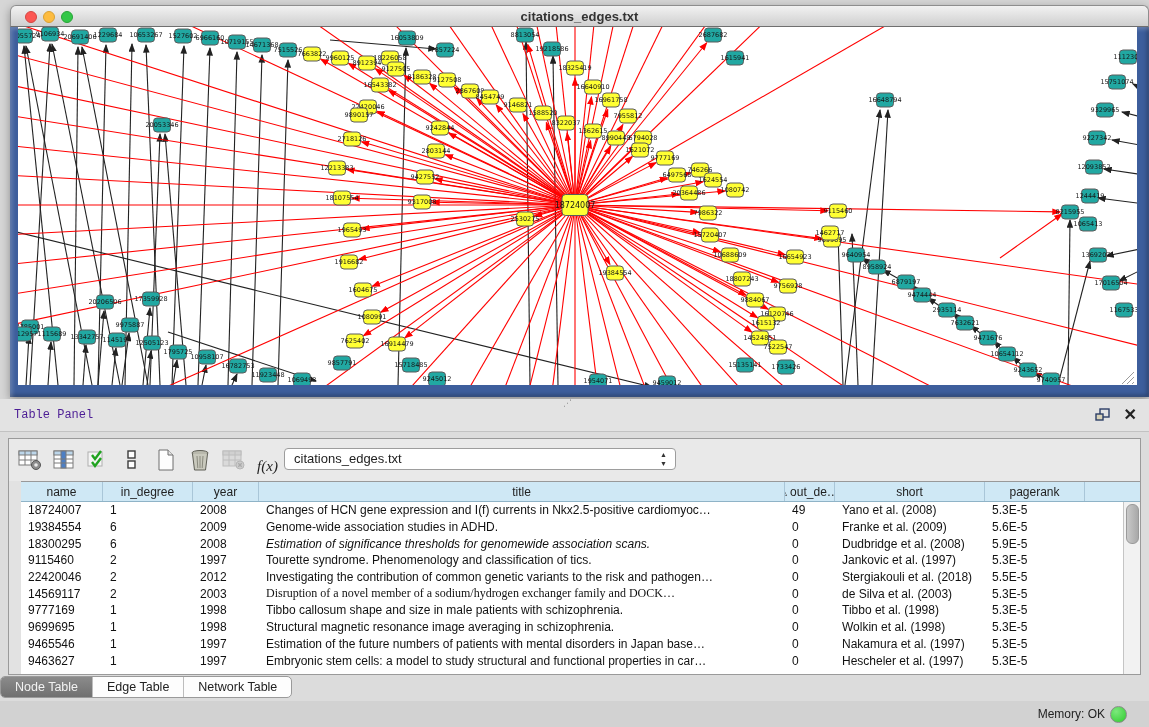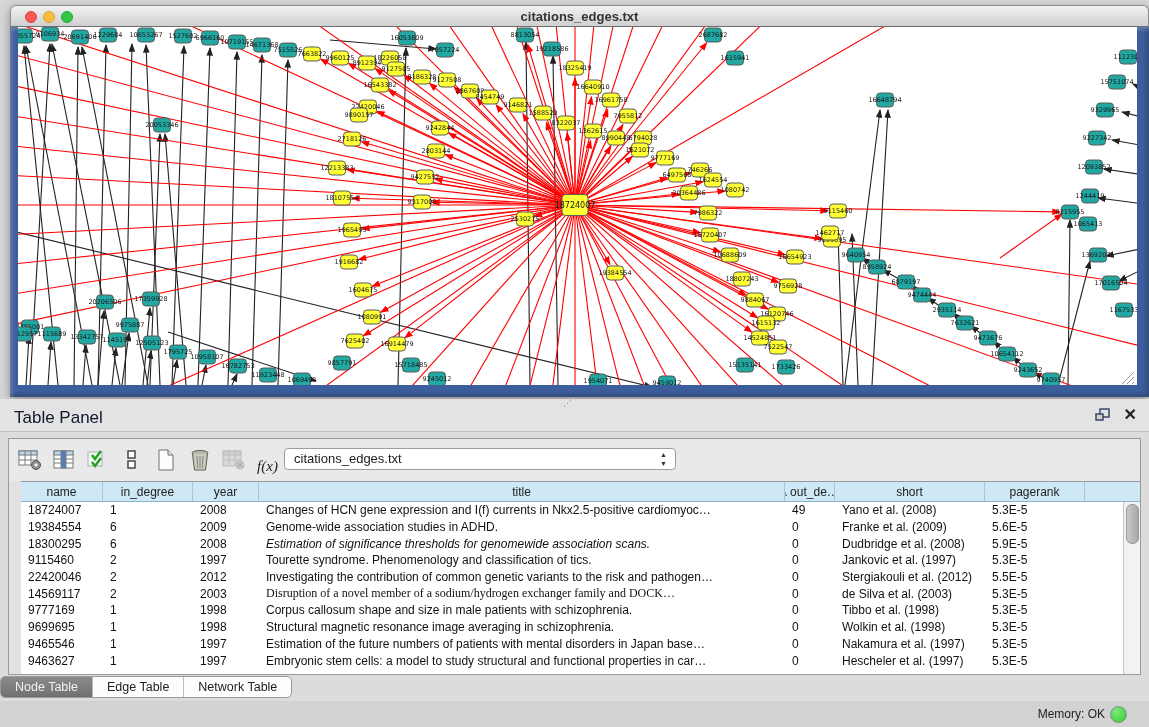--- a/index.html
+++ b/index.html
@@ -17,21 +17,21 @@
   .light.yellow{background:#fdbc40;border:1px solid #d9a133;}
   .light.green{background:#33c748;border:1px solid #27a437;}
   .net-frame{position:absolute;left:0;top:22px;right:0;bottom:0;background:#3d5e9c;
     box-shadow:inset 2px 2px 4px rgba(255,255,255,.25), inset -2px -2px 4px rgba(0,0,0,.3);}
   .net-canvas{position:absolute;left:8px;top:0;width:1119px;height:358px;background:#ffffff;}
   .net-canvas svg{position:absolute;left:0;top:0;}
 
   
   .table-panel{position:absolute;left:0;top:399px;width:1149px;height:328px;background:#dcdcdc;}
   .tp-header{position:absolute;left:0;top:0;width:100%;height:32px;background:#e3e3e3;border-bottom:1px solid #c2c2c2;}
-  .tp-title{position:absolute;left:14px;top:9px;font-size:17px;color:#0f172a;}
+  .tp-title{position:absolute;left:14px;top:9px;font-size:12px;color:#4c1d95;font-family:Liberation Mono, monospace;}
   .tp-float{position:absolute;right:38px;top:9px;width:16px;height:14px;cursor:pointer;}
   .tp-close{position:absolute;right:12px;top:6px;font-size:16px;font-weight:bold;color:#222;cursor:pointer;}
   .divider-grip{position:absolute;left:563px;top:-1px;color:#8a8a8a;font-size:9px;}
 
   .panel-box{position:absolute;left:8px;top:39px;width:1131px;height:235px;background:#ffffff;border:1px solid #9a9a9a;}
   .toolbar{position:absolute;left:0;top:0;right:0;height:42px;background:#e9e9e9;display:flex;align-items:center;}
   .tb-icon{width:27px;height:27px;margin-left:7px;display:flex;align-items:center;justify-content:center;cursor:pointer;}
   .tb-fx{font-family:"Liberation Serif",serif;font-style:italic;font-size:15px;color:#222;margin-top:12px;}
   .combo{position:absolute;left:275px;top:9px;width:392px;height:22px;background:#fff;border:1px solid #9d9d9d;
     border-radius:4px;box-sizing:border-box;font-size:13px;color:#222;line-height:20px;padding-left:9px;cursor:pointer;}
@@ -874,37 +874,37 @@
           <div class="td" style="width: 50px;">0</div>
           <div class="td" style="width: 150px;">Jankovic et al. (1997)</div>
           <div class="td" style="width: 100px;">5.3E-5</div>
         </div>
         <div class="tr">
           <div class="td" style="width: 82px;">22420046</div>
           <div class="td" style="width: 90px;">2</div>
           <div class="td" style="width: 66px;">2012</div>
           <div class="td" style="width: 526px;">Investigating the contribution of common genetic variants to the risk and pathogen…</div>
           <div class="td" style="width: 50px;">0</div>
-          <div class="td" style="width: 150px;">Stergiakouli et al. (2012)</div>
+          <div class="td" style="width: 150px;">Stergiakouli et al. (2018)</div>
           <div class="td" style="width: 100px;">5.5E-5</div>
         </div>
         <div class="tr">
           <div class="td" style="width: 82px;">14569117</div>
           <div class="td" style="width: 90px;">2</div>
           <div class="td" style="width: 66px;">2003</div>
           <div class="td" style="width: 526px; font-family: Liberation Serif, serif;">Disruption of a novel member of a sodium/hydrogen exchanger family and DOCK…</div>
           <div class="td" style="width: 50px;">0</div>
           <div class="td" style="width: 150px;">de Silva et al. (2003)</div>
           <div class="td" style="width: 100px;">5.3E-5</div>
         </div>
         <div class="tr">
           <div class="td" style="width: 82px;">9777169</div>
           <div class="td" style="width: 90px;">1</div>
           <div class="td" style="width: 66px;">1998</div>
-          <div class="td" style="width: 526px;">Corpus callosum shape and size in male patients with schizophrenia.</div>
+          <div class="td" style="width: 526px;">Tibbo callosum shape and size in male patients with schizophrenia.</div>
           <div class="td" style="width: 50px;">0</div>
           <div class="td" style="width: 150px;">Tibbo et al. (1998)</div>
           <div class="td" style="width: 100px;">5.3E-5</div>
         </div>
         <div class="tr">
           <div class="td" style="width: 82px;">9699695</div>
           <div class="td" style="width: 90px;">1</div>
           <div class="td" style="width: 66px;">1998</div>
           <div class="td" style="width: 526px;">Structural magnetic resonance image averaging in schizophrenia.</div>
           <div class="td" style="width: 50px;">0</div>

